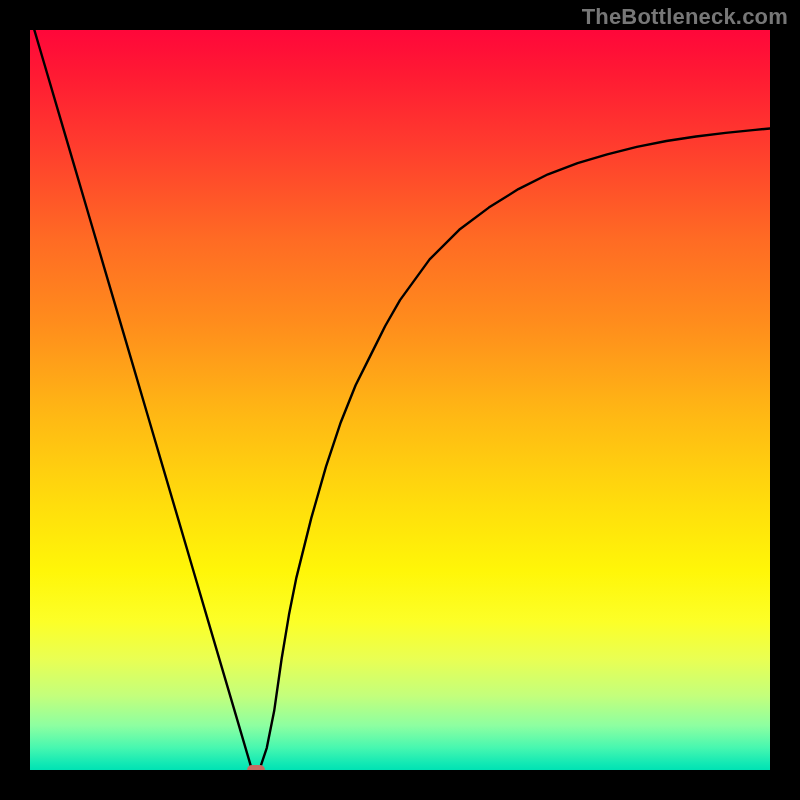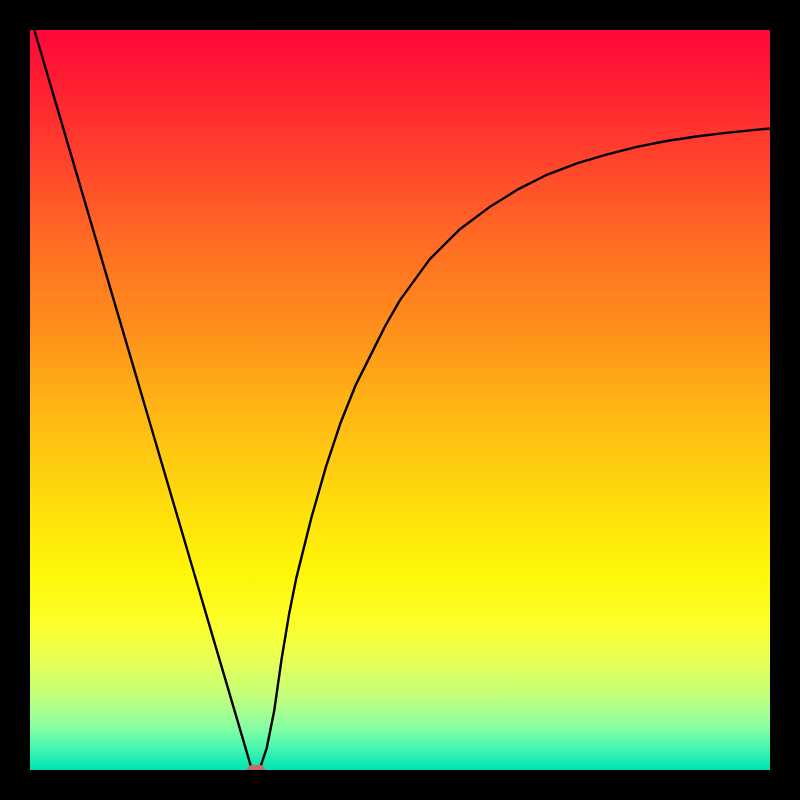--- a/index.html
+++ b/index.html
@@ -66,20 +66,21 @@
     height: 10px;
     background: #c66b62;
     border-radius: 5px;
     transform: translate(-50%, -50%);
   }
 </style>
 </head>
 <body>
 
 <div class="frame">
+  <div class="watermark">TheBottleneck.com</div>
   <div class="plot-area">
     <div class="gradient"></div>
     <svg class="curve-svg" viewBox="0 0 740 740" preserveAspectRatio="none">
       <path fill="none" stroke="#000" stroke-width="2.4" stroke-linejoin="round" stroke-linecap="round" d="M0.00 -14.80 L14.80 35.52 L29.60 85.84 L44.40 136.16 L59.20 186.48 L74.00 236.80 L88.80 287.12 L103.60 337.44 L118.40 387.76 L133.20 438.08 L148.00 488.40 L162.80 538.72 L177.60 589.04 L192.40 639.36 L207.20 689.68 L222.00 740.00 L229.40 740.00 L236.80 717.80 L244.20 680.80 L251.60 629.00 L259.00 584.60 L266.40 547.60 L281.20 488.40 L296.00 436.60 L310.80 392.20 L325.60 355.20 L340.40 325.60 L355.20 296.00 L370.00 270.10 L399.60 229.40 L429.20 199.80 L458.80 177.60 L488.40 159.10 L518.00 144.30 L547.60 133.20 L577.20 124.32 L606.80 116.92 L636.40 111.00 L666.00 106.56 L695.60 102.86 L725.20 99.90 L740.00 98.42"></path>
     </svg>
     <div class="marker" style="left: 225.7px; top: 740px;"></div>
   </div>
 </div>
 
 </body></html>

